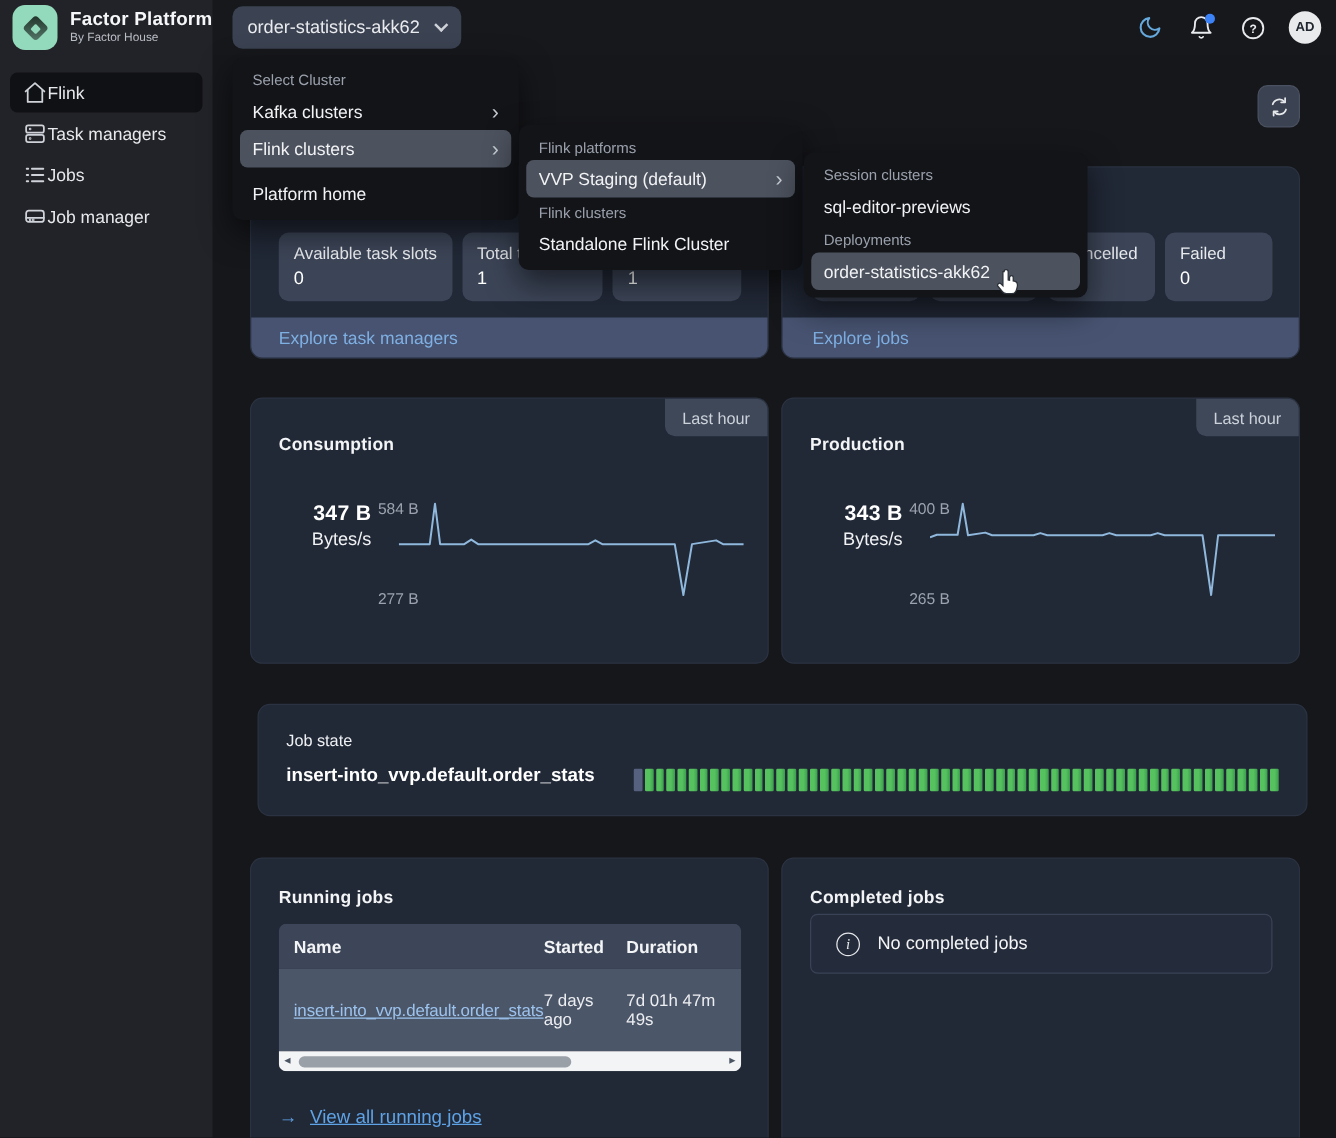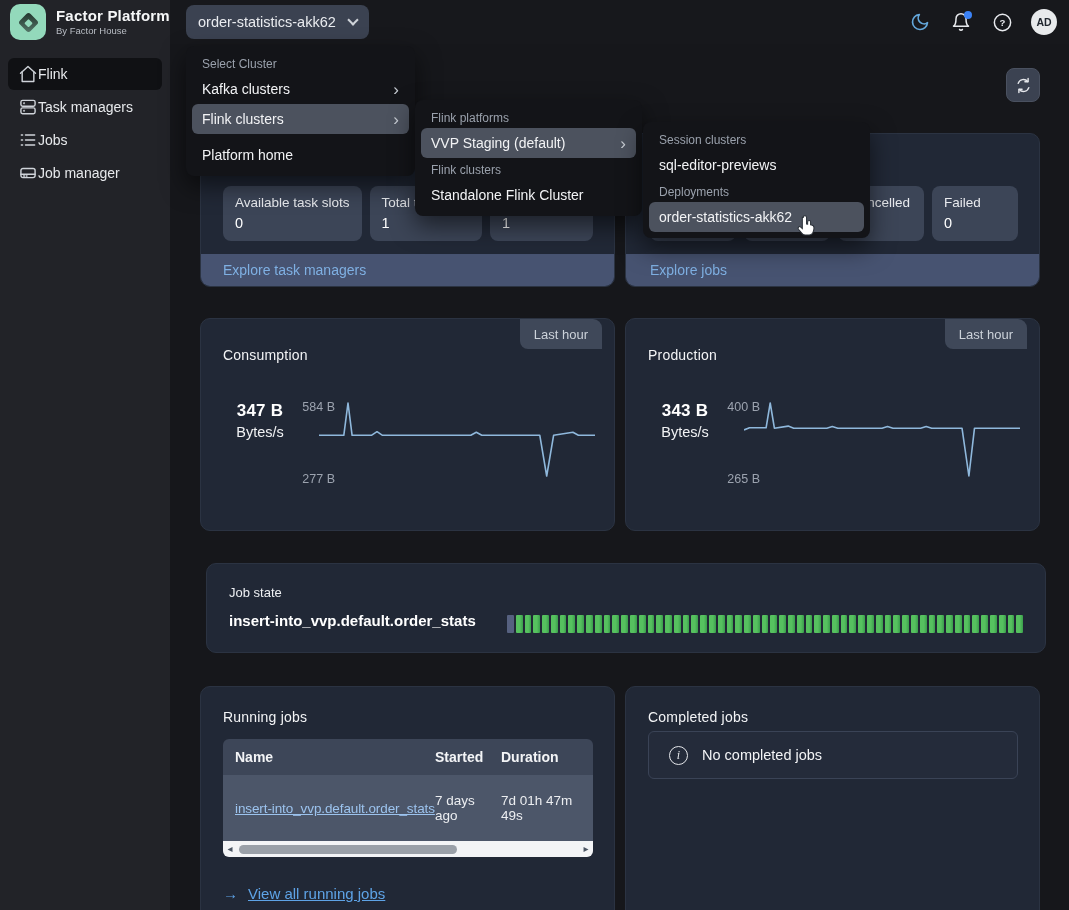--- a/index.html
+++ b/index.html
@@ -31,32 +31,32 @@
   .notif-dot{position:absolute;top:1px;right:1px;width:8px;height:8px;border-radius:50%;background:var(--dot)}
 
   
   .sidebar{position:absolute;left:0;top:44px;width:170px;height:866px;background:var(--sidebar-bg);z-index:10;padding-top:14px}
   .side-item{display:flex;align-items:center;gap:0;height:32px;margin:0 8px 1px;padding:0 10px;border-radius:6px;font-size:14px;color:#e7e9ec;cursor:pointer}
   .side-item.active{background:var(--sidebar-active)}
   .side-item svg{flex:none;stroke:#cfd3d9;fill:none;stroke-width:1.7;stroke-linecap:round;stroke-linejoin:round}
 
   
   .panel{position:absolute;background:var(--panel-bg);border:1px solid var(--panel-border);border-radius:10px}
-  .panel-title{font-size:14px;font-weight:normal;color:#f3f4f6;letter-spacing:.2px}
+  .panel-title{font-size:14px;font-weight:bold;color:#f3f4f6;letter-spacing:.2px}
 
   .sum-cards{position:absolute;left:0;top:52px;width:100%;display:flex;gap:8px;padding:0 21px 0 22px}
   .stat-card{flex:1;height:55px;background:var(--card-bg);border-radius:8px;padding:9px 12px;overflow:visible}
   .stat-label{font-size:13.5px;color:#e8eaee;white-space:nowrap;min-height:17px}
   .stat-value{font-size:14.5px;color:#fff;margin-top:3px;min-height:17px}
   .panel-footer{position:absolute;left:0;bottom:0;width:100%;height:32px;background:var(--footer-bg);border-radius:0 0 9px 9px;display:flex;align-items:center;padding:0 22px}
   .panel-footer a{color:var(--link);font-size:14px;text-decoration:none;cursor:pointer}
 
-  .badge{position:absolute;top:0;right:12px;height:30px;background:var(--badge-bg);color:#ccd2da;font-size:13px;display:flex;align-items:center;padding:0 14px;border-radius:0 9px 0 8px}
+  .badge{position:absolute;top:0;right:0;height:30px;background:var(--badge-bg);color:#ccd2da;font-size:13px;display:flex;align-items:center;padding:0 14px;border-radius:0 9px 0 8px}
   .chart-title{position:absolute;left:22px;top:28px}
-  .big-val{position:absolute;left:22px;top:82px;width:74px;text-align:center}
+  .big-val{position:absolute;left:22px;top:82px;width:74px;text-align:right}
   .big-val .v{font-size:17px;font-weight:bold;color:#fff;letter-spacing:.2px}
   .big-val .u{font-size:14.5px;color:#f1f2f4;margin-top:3px}
   .y-label{position:absolute;font-size:12.5px;color:var(--dim);width:56px;text-align:right}
   .y-top{left:78px;top:81px}
   .y-bot{left:78px;top:153px}
   .sparkline{position:absolute;left:118px;top:72px}
   .sparkline polyline{fill:none;stroke:var(--chart-line);stroke-width:1.6;stroke-linejoin:round}
 
   
   .job-state-label{position:absolute;left:22px;top:21px;font-size:13px;color:#eef0f3}

